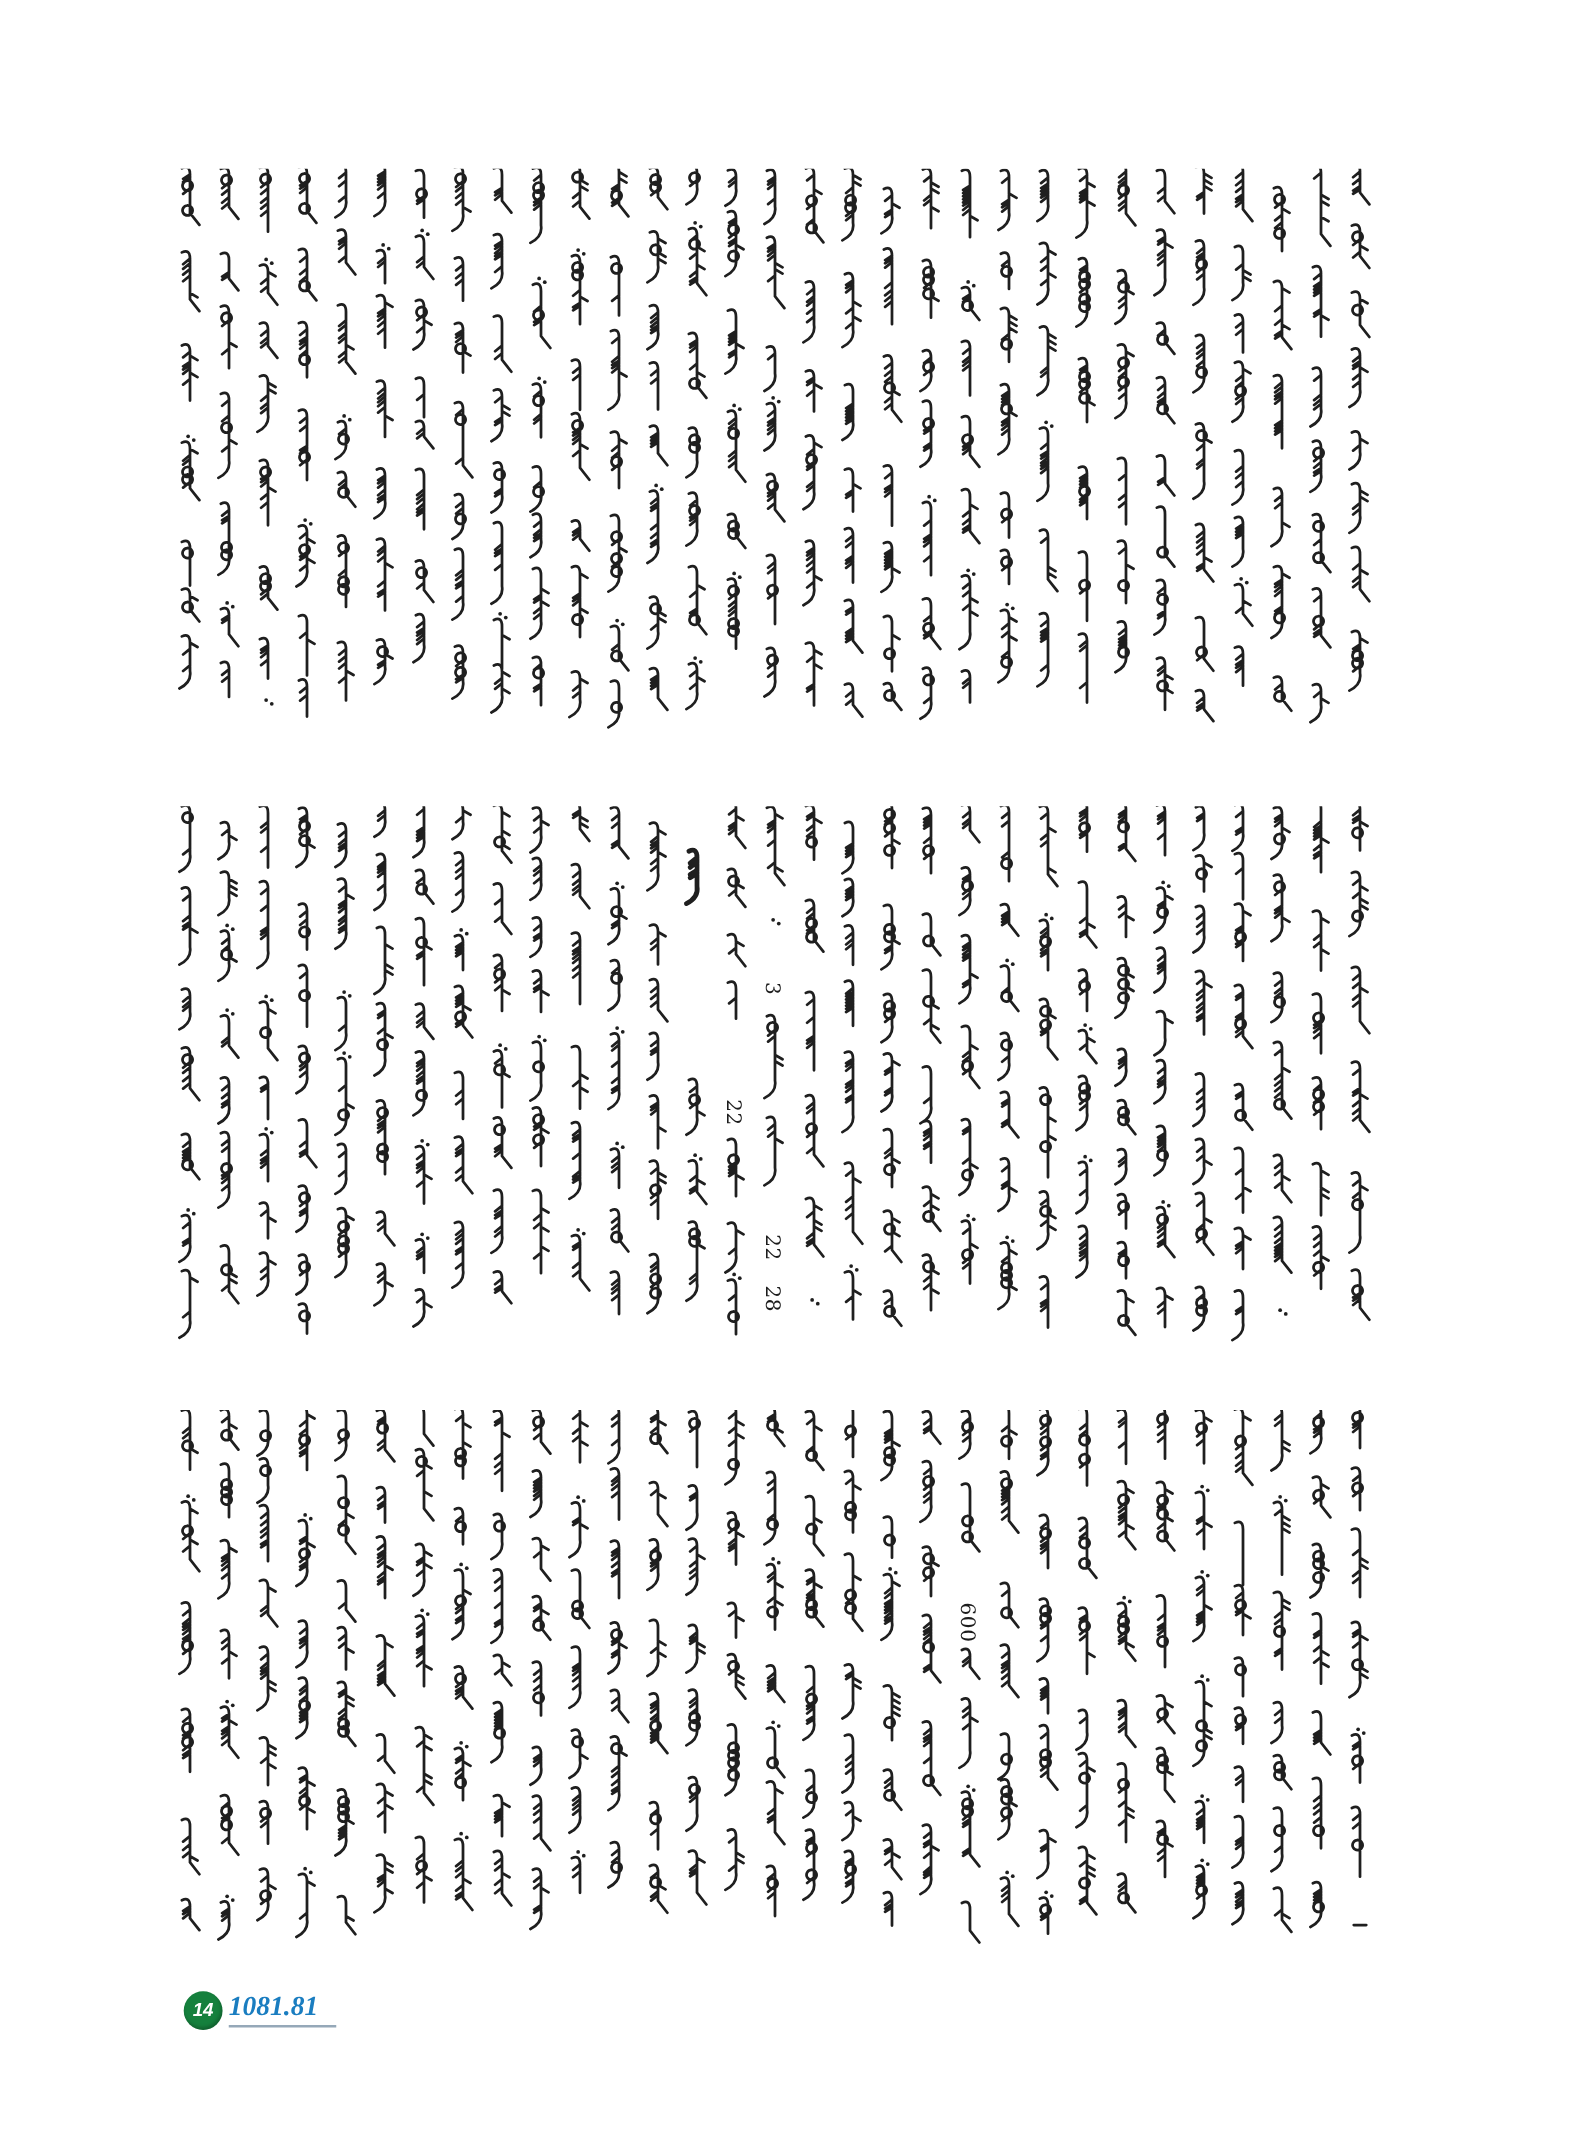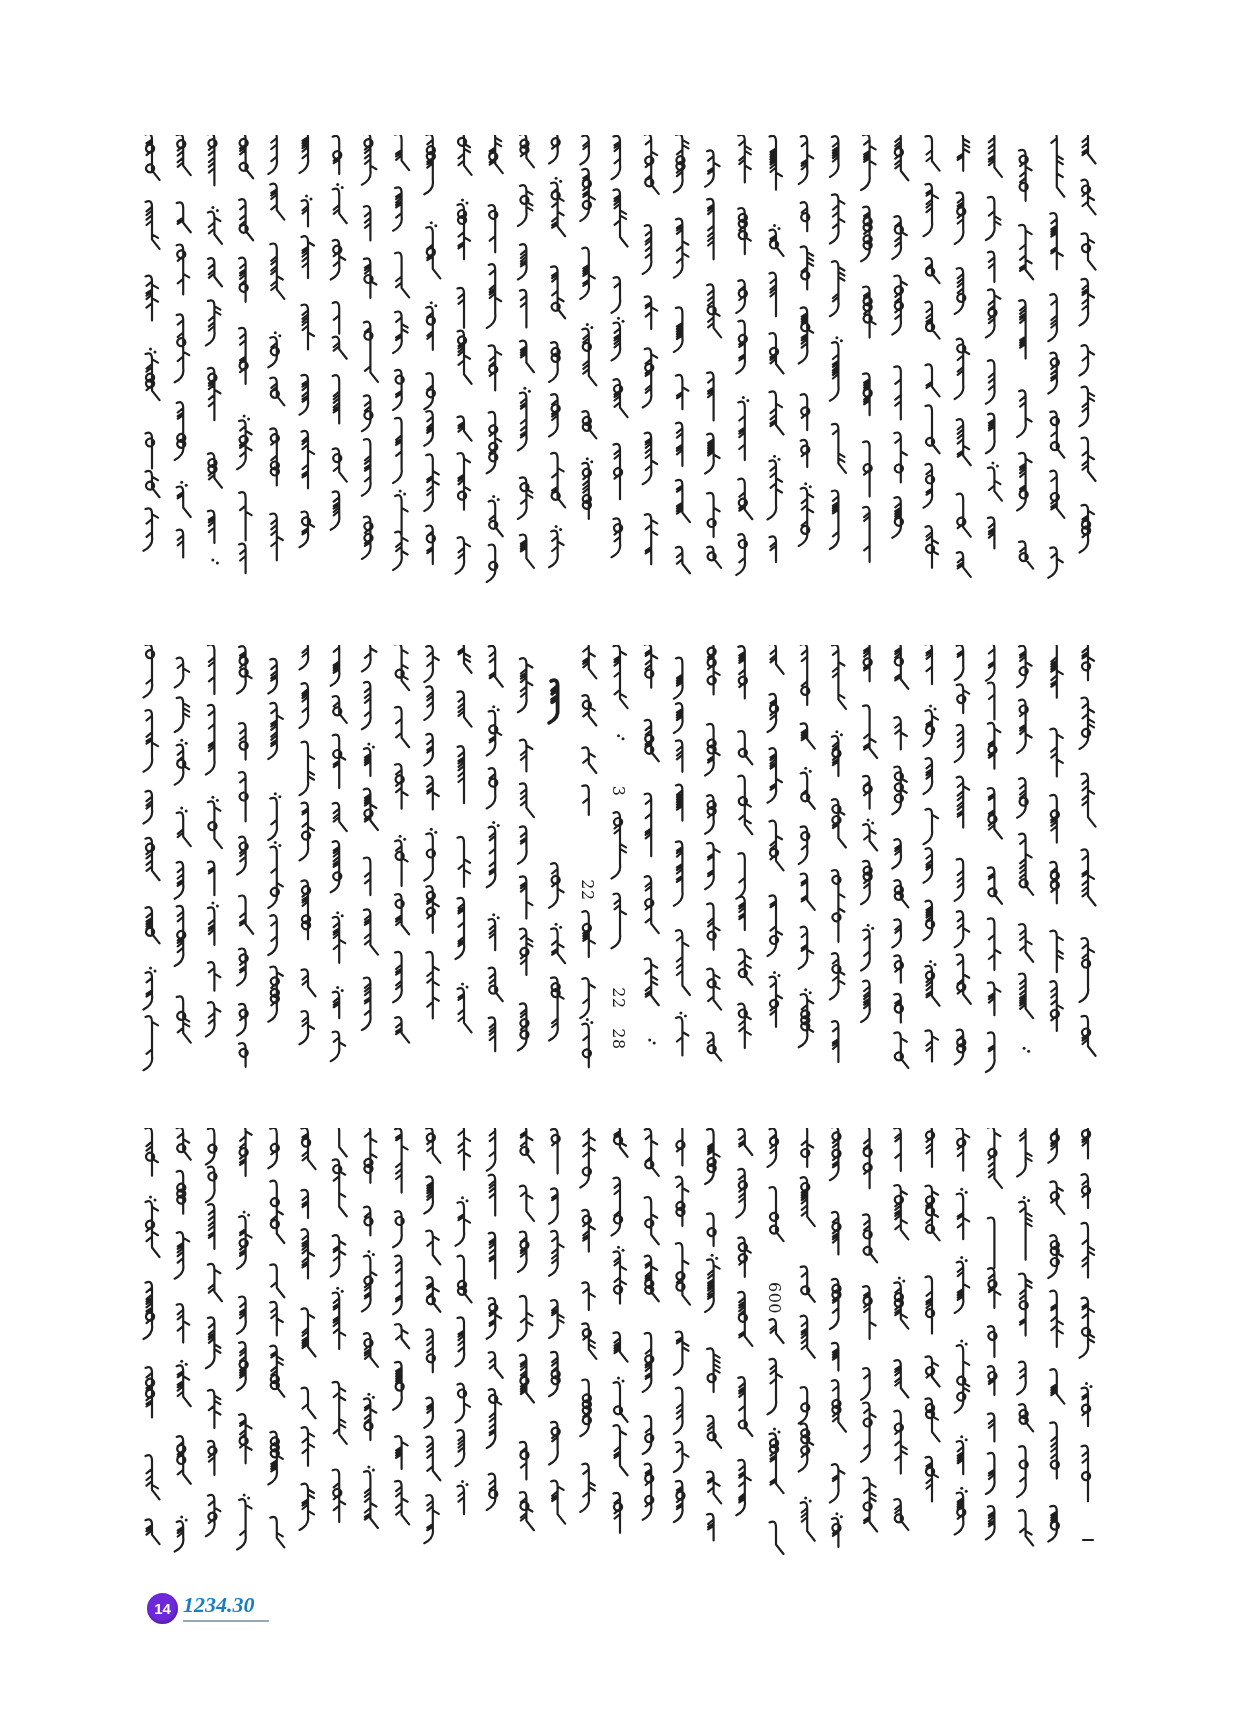--- a/index.html
+++ b/index.html
@@ -215,23 +215,23 @@
         <circle cx="821.6999999999999" cy="360.2619520665612" r="1.5" fill="#1f1f1f"></circle>
         <circle cx="826.1999999999999" cy="363.2619520665612" r="1.5" fill="#1f1f1f"></circle>
         <circle cx="884.1" cy="69.41346454666927" r="1.5" fill="#1f1f1f"></circle>
         <circle cx="888.6" cy="72.41346454666927" r="1.5" fill="#1f1f1f"></circle>
         <circle cx="946.5" cy="255.42067538760602" r="1.5" fill="#1f1f1f"></circle>
         <circle cx="951" cy="258.420675387606" r="1.5" fill="#1f1f1f"></circle>
       </svg>
     </div>
 
   <div class="footer">
-    <div class="badge" id="badge" style="background: #6d28d9;">14</div>
+    <div class="badge" id="badge" style="background: #15803d; font-style: italic;">14</div>
     <div class="issue-wrap">
-      <span class="issue" id="issue" style="color: rgb(26, 125, 192);">1234.30</span>
+      <span class="issue" id="issue" style="color: rgb(26, 125, 192);">1081.81</span>
       <div class="footer-rule" id="footer-rule" style="background: rgb(149, 168, 184);"></div>
     </div>
   </div>
 
 <span class="inline-numeral" style="left: 586.8px; top: 890px;">22</span>
     <span class="inline-numeral" style="left: 618px; top: 791px;">3</span>
     <span class="inline-numeral" style="left: 618px; top: 998px;">22</span>
     <span class="inline-numeral" style="left: 618px; top: 1039px;">28</span>
     <span class="inline-numeral" style="left: 774px; top: 1298px;">600</span>
   </div>

